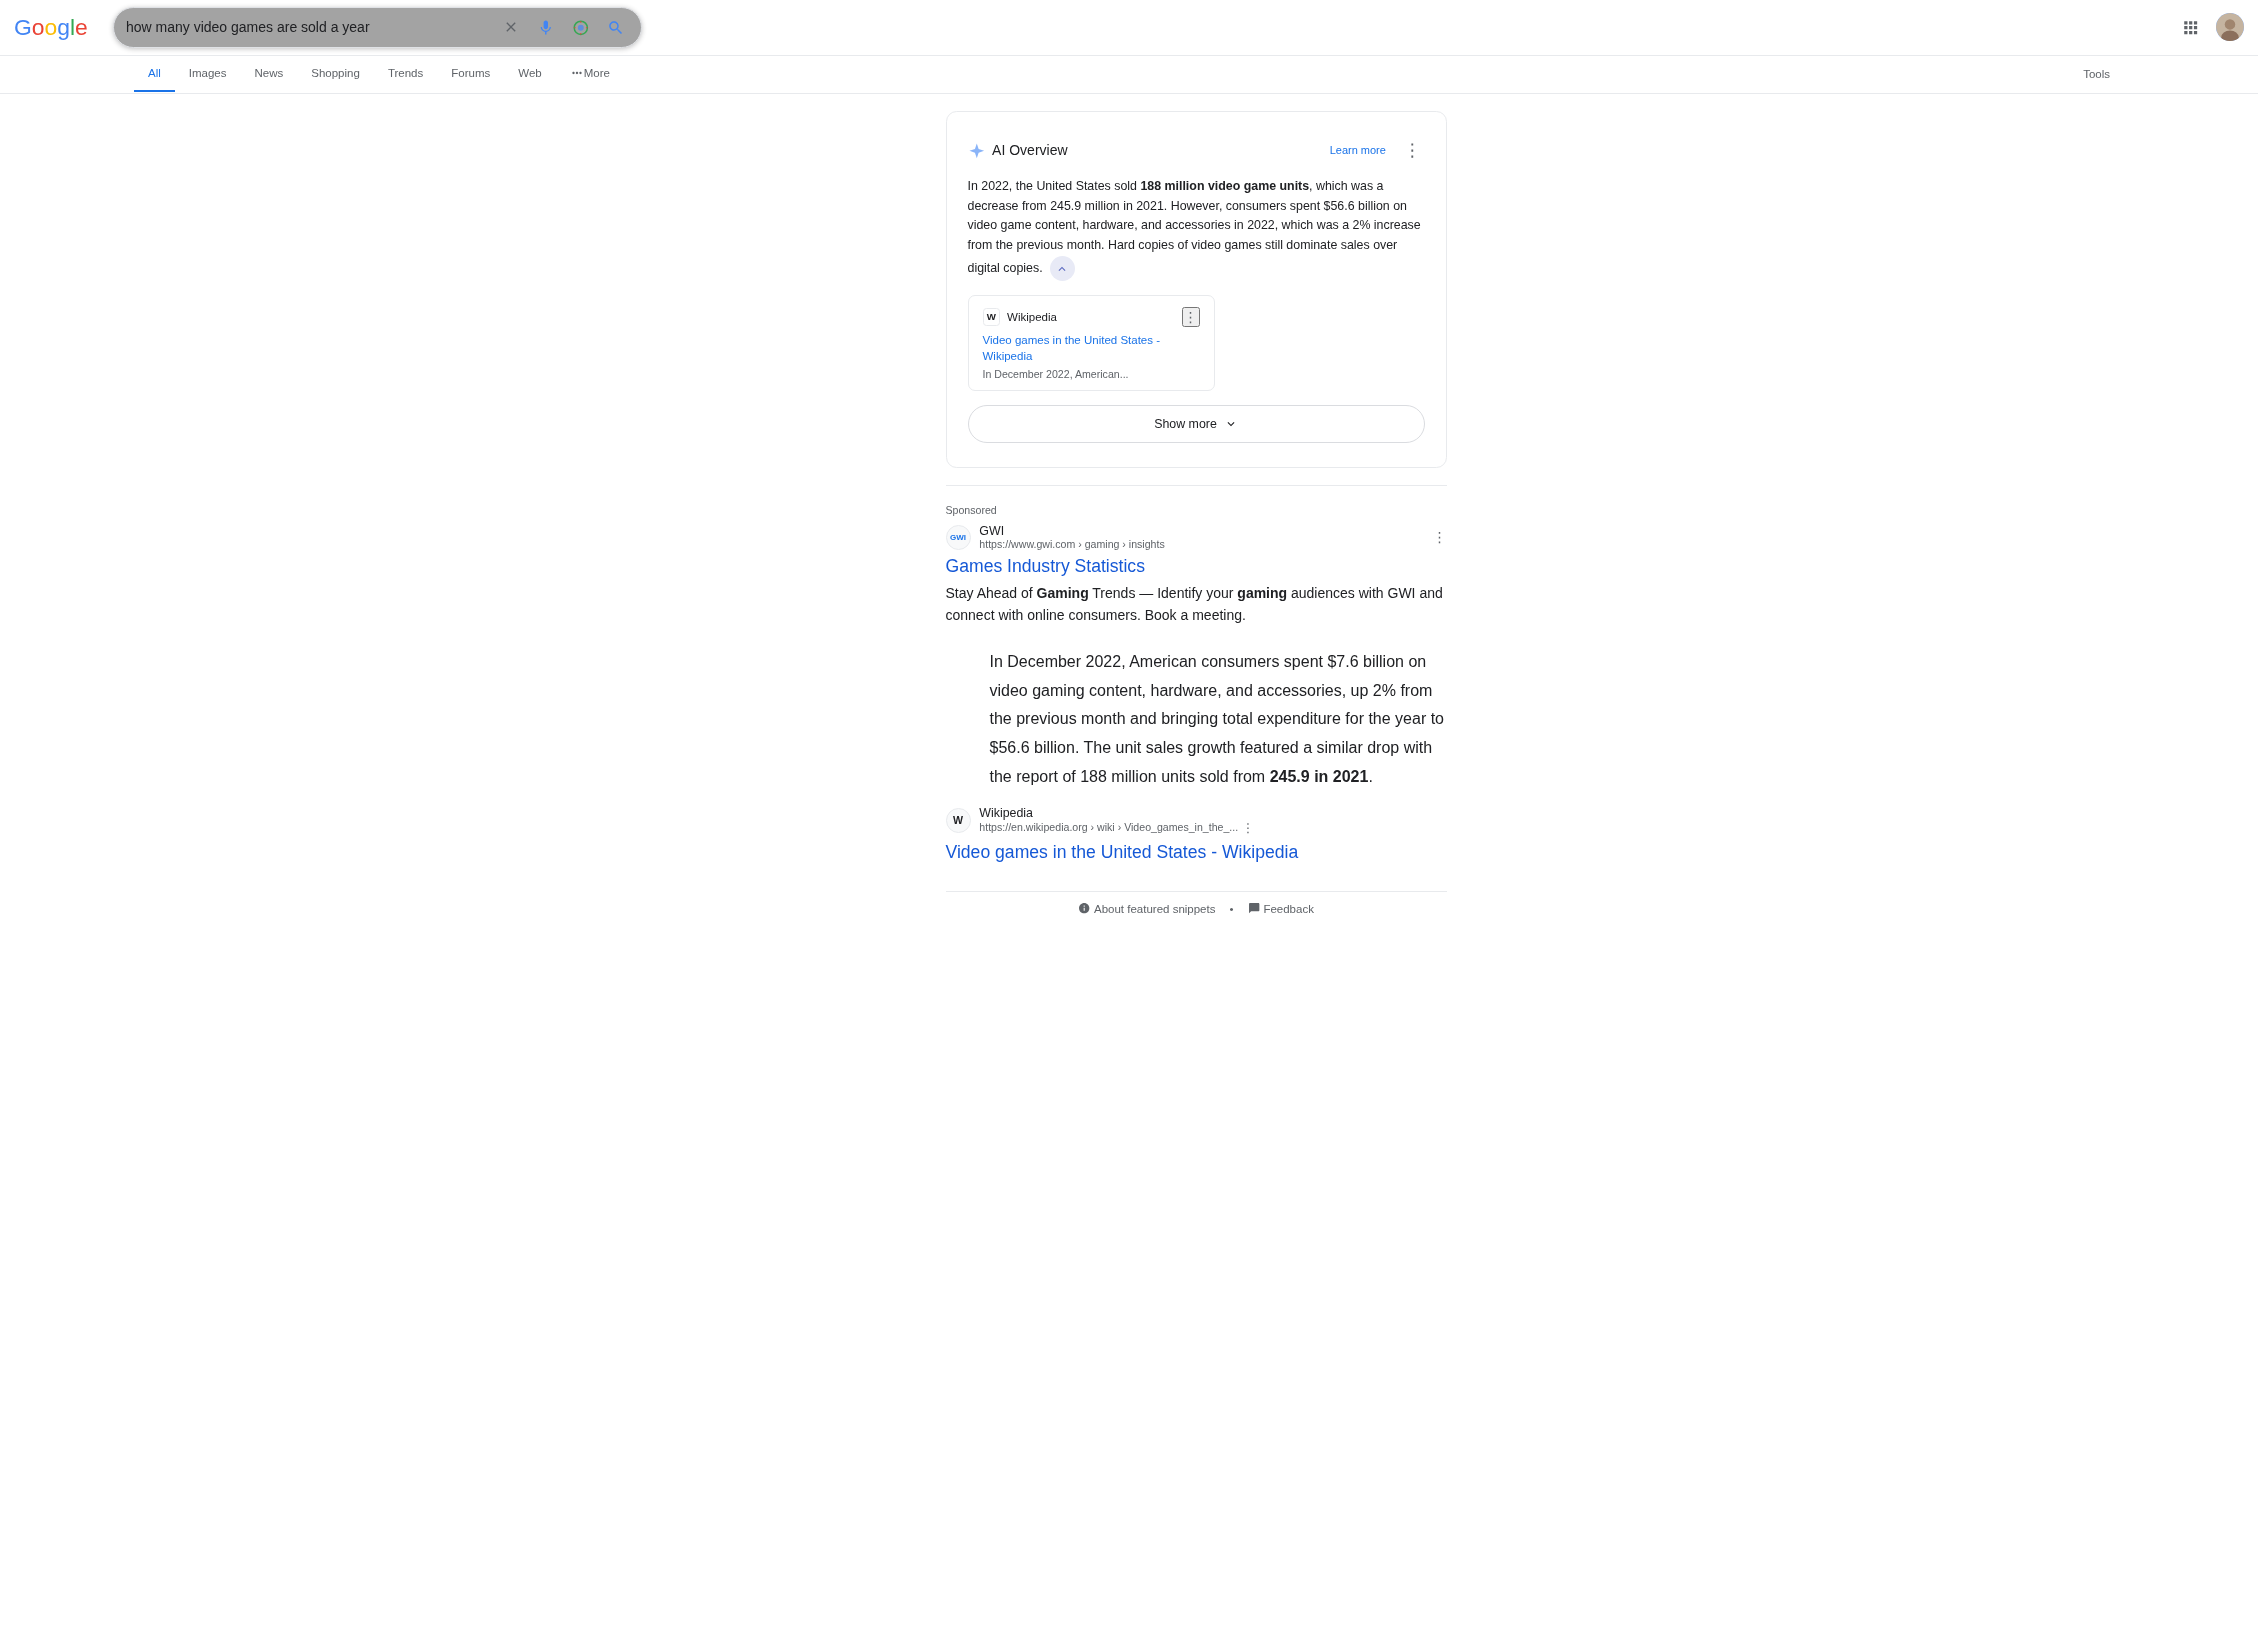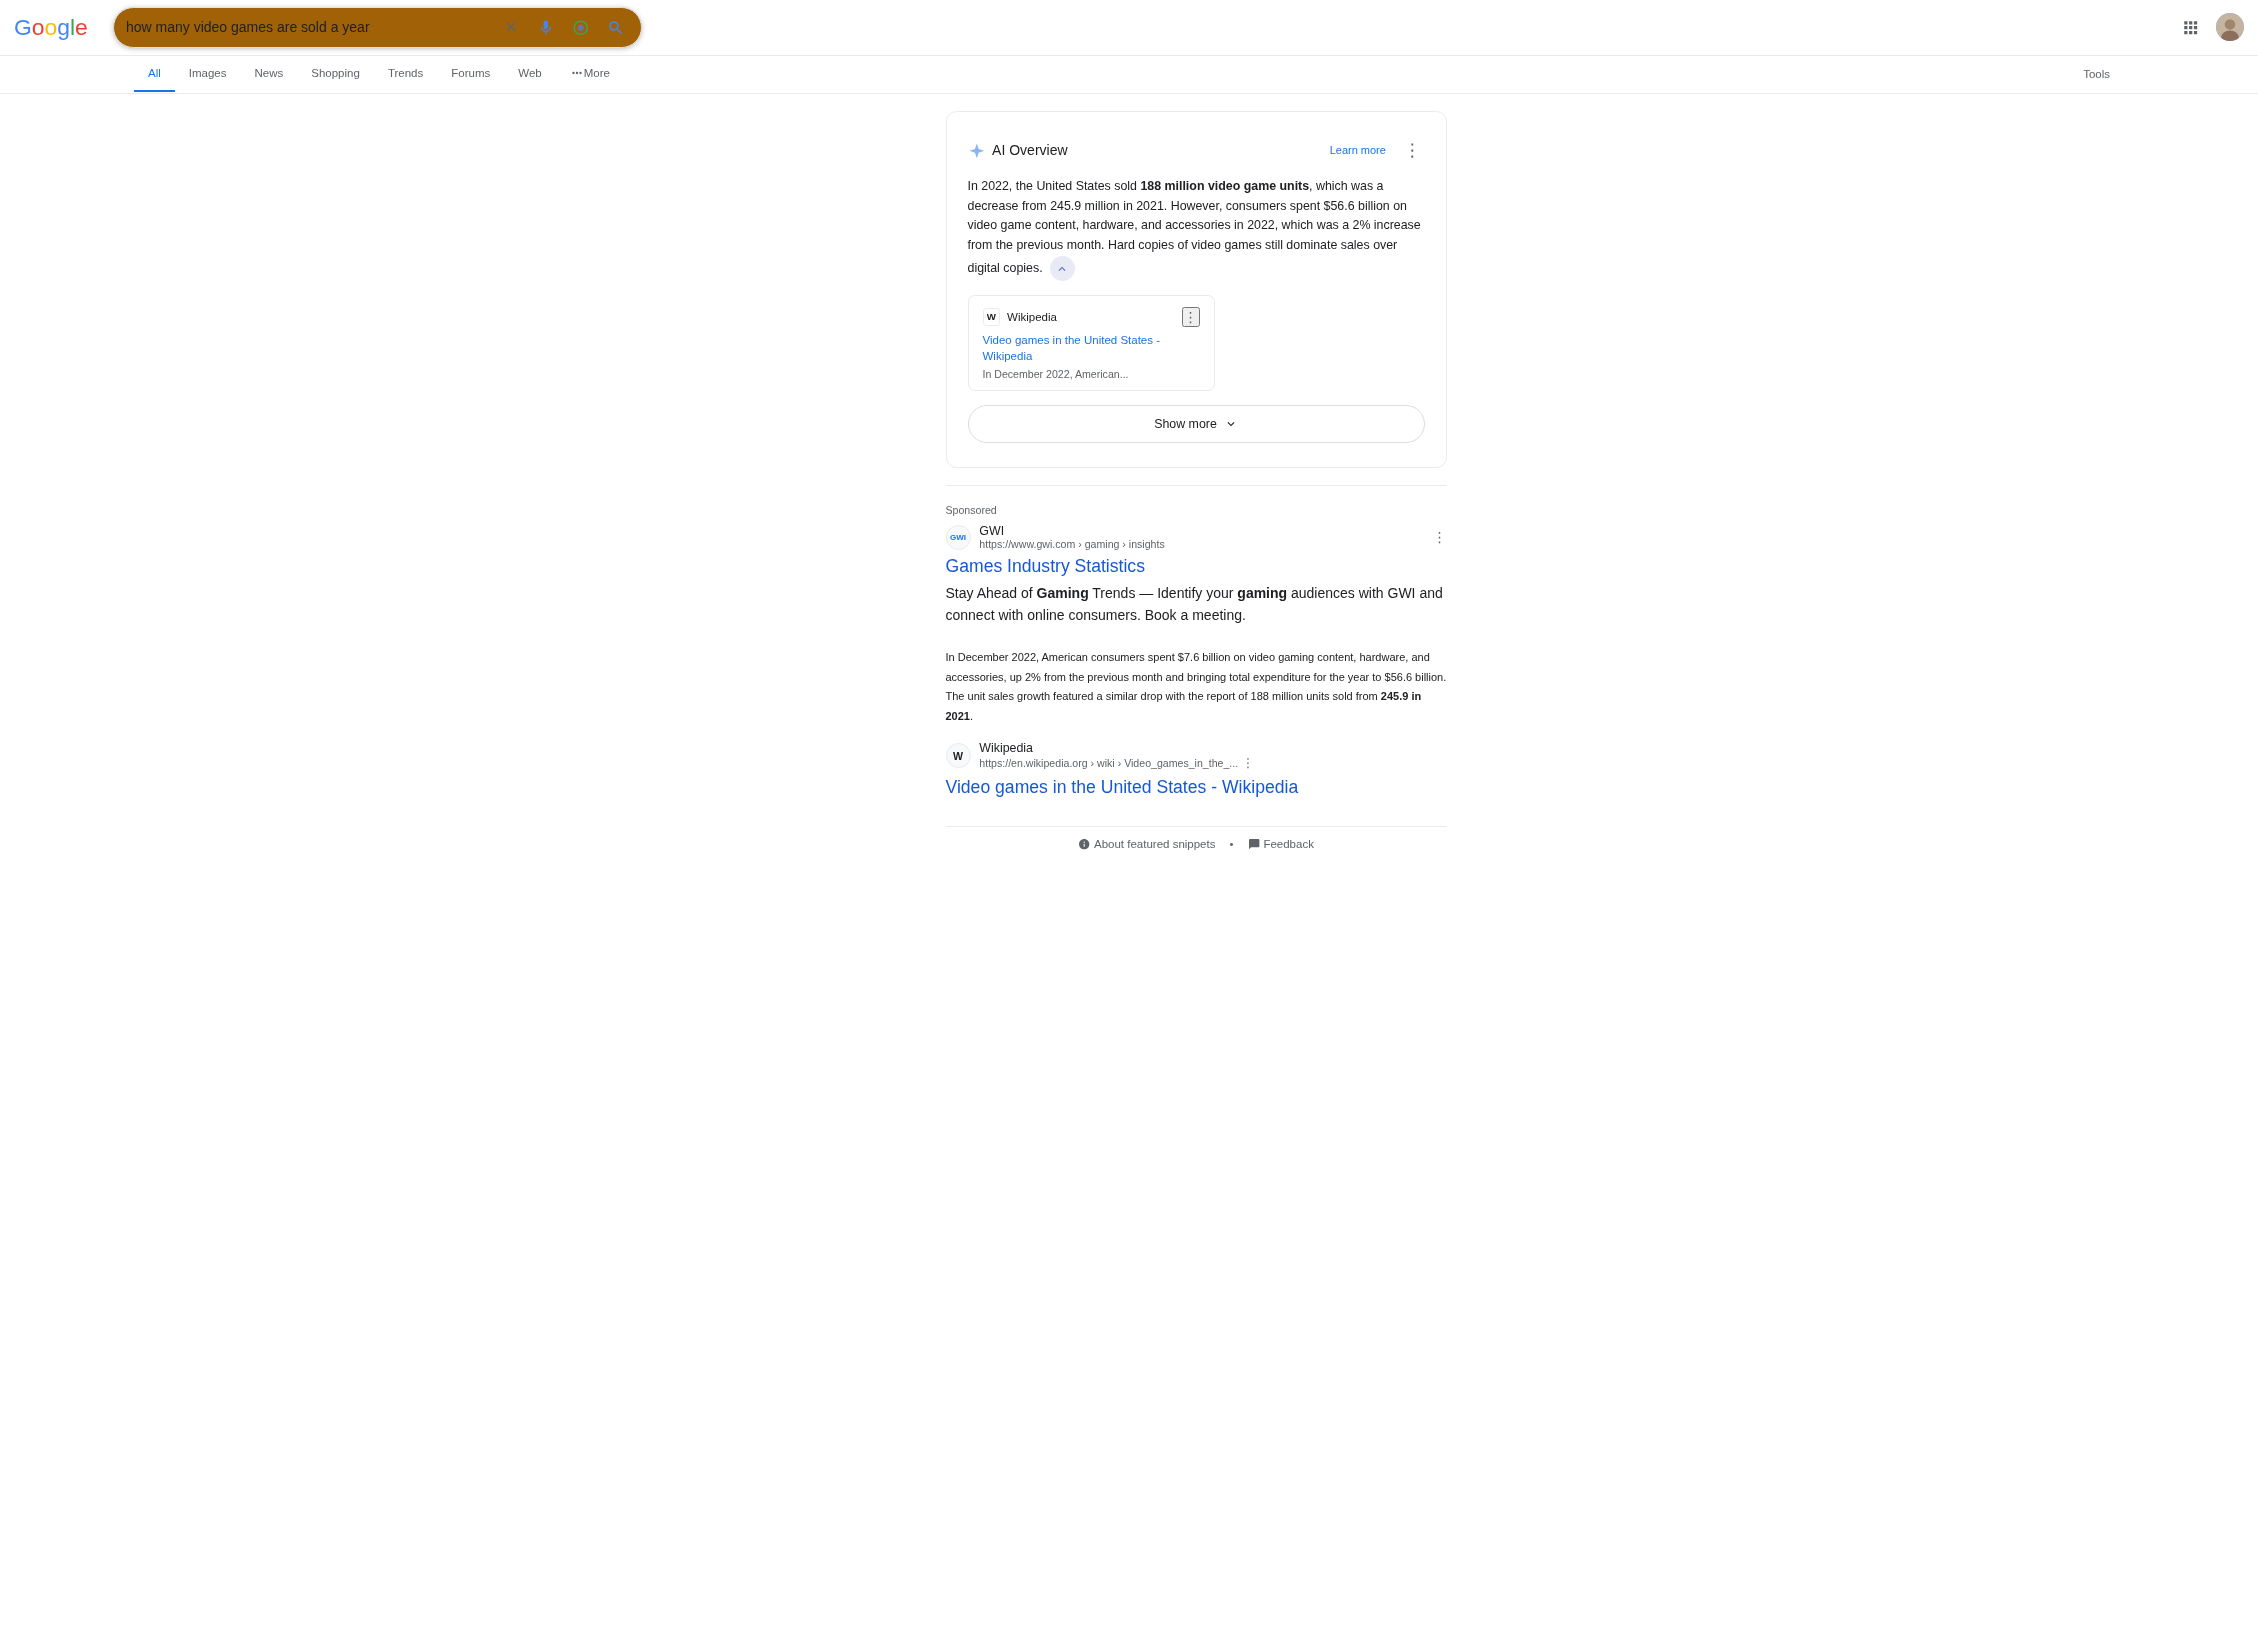--- a/index.html
+++ b/index.html
@@ -20,21 +20,21 @@
       flex: 1;
       max-width: 529px;
       position: relative;
     }
     .search-bar {
       display: flex;
       align-items: center;
       border: 0.9px solid #dfe1e5;
       border-radius: 21px;
       padding: 7px 12.4px;
-      background: #a16207;
+      background: #a3a3a3;
       box-shadow: 0 0.9px 5.3px rgba(32,33,36,.28);
     }
     .search-input {
       flex: 1;
       border: none;
       outline: none;
       font-size: 14px;
       color: #202124;
       background: transparent;
     }
@@ -290,24 +290,25 @@
       cursor: pointer;
     }
     .ad-description { font-size: 14px; color: #202124; line-height: 1.6; }
     .ad-description strong { font-weight: 700; }
 
     
     .organic-result {
       margin-top: 21px;
     }
     .result-text {
-      font-size: 11px;
+      font-size: 16px;
       color: #202124;
       line-height: 1.8;
       margin-bottom: 14px;
+      margin-left: 44px;
     }
     .result-text strong { font-weight: 700; }
     .result-source {
       display: flex;
       align-items: center;
       gap: 8.8px;
       margin-bottom: 7px;
     }
     .result-logo {
       width: 25px;

